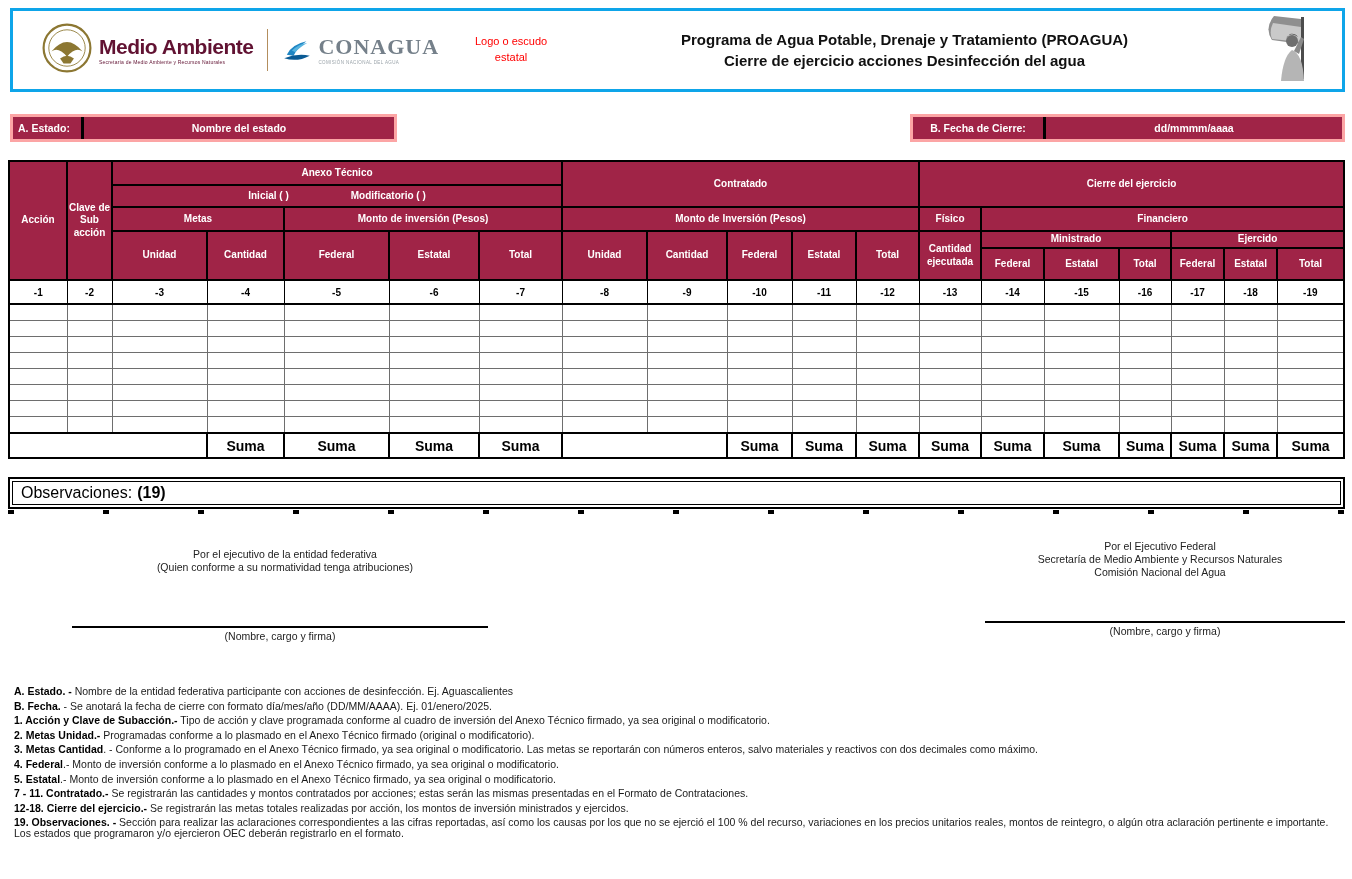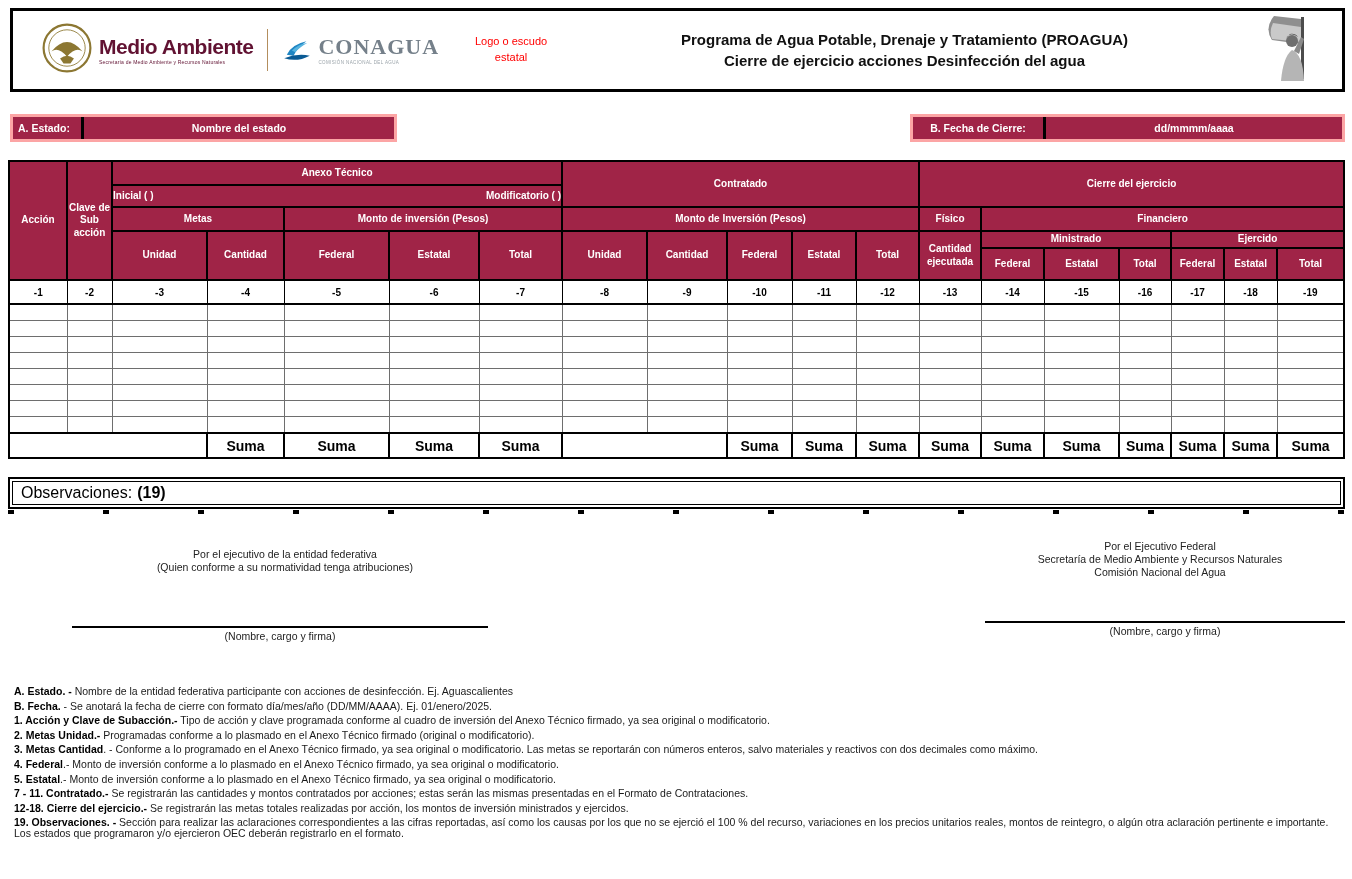--- a/index.html
+++ b/index.html
@@ -1,19 +1,19 @@
 <!DOCTYPE html>
 <html lang="es"><head>
 <meta charset="utf-8">
 <style>
   html,body{margin:0;padding:0;background:#fff;}
   body{width:1352px;height:879px;font-family:"Liberation Sans",sans-serif;color:#000;position:relative;overflow:hidden;}
 
   
-  .hdr-box{margin:8px 7px 0 10px;height:78px;border:3px solid #000000;display:flex;align-items:center;}
+  .hdr-box{margin:8px 7px 0 10px;height:78px;border:3px solid #0ea5e9;display:flex;align-items:center;}
   .seal{margin-left:28px;flex:0 0 auto;}
   .semarnat{margin-left:6px;flex:0 0 auto;}
   .semarnat .brand{font-size:21px;font-weight:bold;color:#611232;letter-spacing:-0.5px;line-height:1;}
   .semarnat .sub{font-size:5px;color:#611232;margin-top:2px;letter-spacing:.2px;}
   .gold-divider{width:1px;height:42px;background:#B38E5D;margin:0 12px 0 14px;flex:0 0 auto;}
   .conagua{display:flex;align-items:center;flex:0 0 auto;}
   .conagua .txt{margin-left:4px;}
   .conagua .brand{font-family:"Liberation Serif",serif;font-size:22px;font-weight:bold;color:#75808A;letter-spacing:1px;line-height:1;}
   .conagua .sub{font-size:4.5px;color:#9aa3a9;margin-top:2px;letter-spacing:.4px;}
   .state-logo{width:100px;margin-left:22px;text-align:center;color:#FF0000;font-size:11px;line-height:1.45;flex:0 0 auto;}
@@ -37,21 +37,21 @@
   th.h{background:#A02447;color:#fff;font-weight:bold;font-size:10px;text-align:center;vertical-align:middle;border:2px solid #000;padding:1px 2px;line-height:1.25;}
   .r1 th{height:22px;}
   .r2 th{height:20px;}
   .r3 th{height:22px;}
   .r4 th{height:15px;}
   .r5 th{height:30px;}
   .nums td{height:22px;background:#fff;color:#000;font-weight:bold;font-size:10px;text-align:center;border:1px solid #000;border-top:2px solid #000;border-bottom:2px solid #000;}
   .data-row td{height:15px;border:1px solid #6e6e6e;border-left:1px solid #9a9a9a;background:#fff;}
   table.main{border:2px solid #000;}
   .suma-row td{height:23px;border:2px solid #000;font-size:14px;font-weight:bold;text-align:center;background:#fff;}
-  .inimod{display:flex;justify-content:space-between;gap:62px;}
+  .inimod{display:flex;justify-content:center;gap:62px;}
 
   
   .obs-outer{margin:18px 7px 0 8px;border:2px solid #000;padding:2px;}
   .obs-inner{border:1px solid #000;height:22px;display:flex;align-items:center;padding:0 8px;font-size:16px;}
   .obs-inner b{margin-left:5px;}
   .ticks{margin:1px 7px 0 8px;height:4px;background:repeating-linear-gradient(90deg,#000 0 6px,transparent 6px 95px);}
 
   
   .sig-zone{position:relative;height:140px;margin-top:4px;}
   .sig-text{position:absolute;text-align:center;font-size:10.5px;line-height:1.25;color:#222;}

